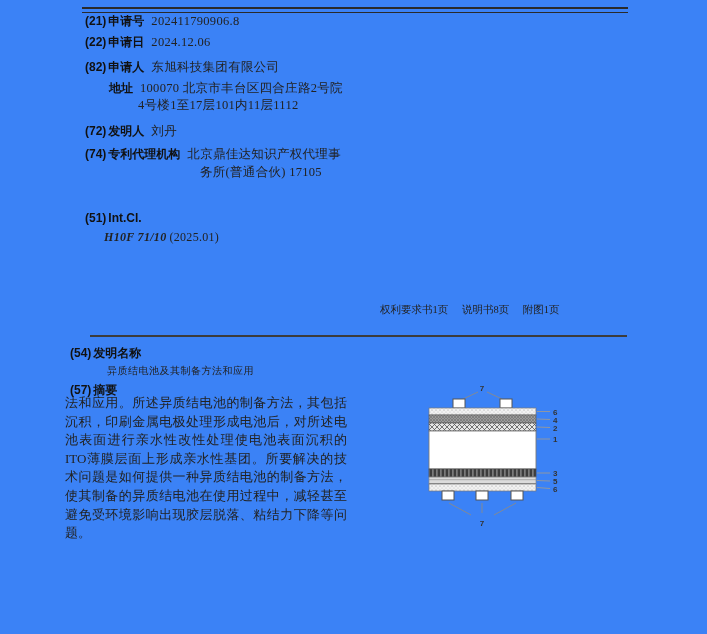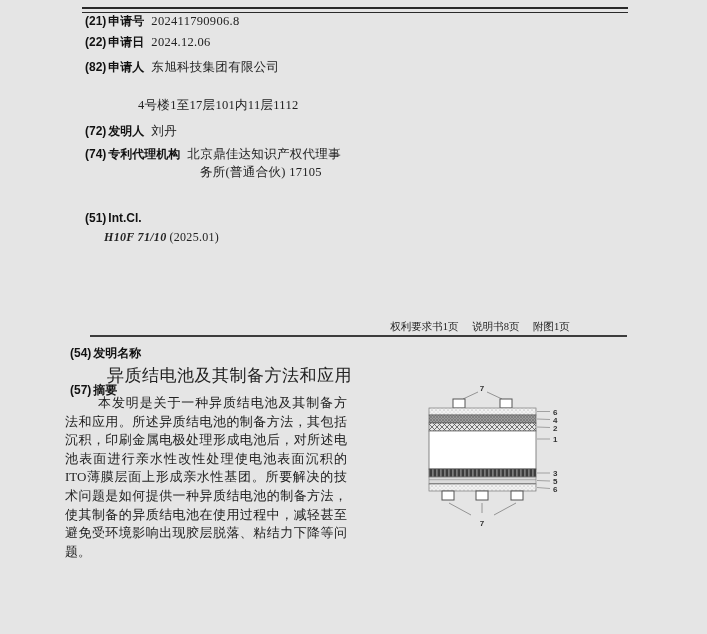--- a/index.html
+++ b/index.html
@@ -1,17 +1,17 @@
 <!DOCTYPE html>
 <html><head>
 <meta charset="utf-8">
 <style>
   html,body{margin:0;padding:0;background:#ffffff;}
   .page{
-    position:relative;width:707px;height:634px;background:#e5e5e5;overflow:hidden;
+    position:relative;width:707px;height:634px;background:#3b82f6;overflow:hidden;
     font-family:"Liberation Serif","DejaVu Serif",serif;color:#1f1f1f;
   }
   .toprule{
     position:absolute;left:82px;top:7px;width:546px;height:3px;
     border-top:2px solid #2a2a2a;border-bottom:1px solid #2a2a2a;
   }
   .midrule{
     position:absolute;left:90px;top:335px;width:537px;height:2px;background:#3c3c3c;
   }
   .row{position:absolute;line-height:14px;white-space:nowrap;}
@@ -21,26 +21,26 @@
   }
   .lab{margin-left:2px;margin-right:7px;}
   .val{font-size:12.5px;letter-spacing:0.3px;color:#222;}
   .cont{position:absolute;font-size:12.5px;letter-spacing:0.3px;color:#222;white-space:nowrap;}
   .cls-code{
     font-style:italic;font-weight:700;font-size:12px;letter-spacing:0.3px;
     font-family:"Liberation Serif","DejaVu Serif",serif;margin-right:3px;text-align:right;
   }
   .cls-date{font-size:12px;letter-spacing:0.3px;}
   .pagesnote{
-    position:absolute;left:380px;top:320px;width:200px;text-align:center;
+    position:absolute;left:380px;top:303px;width:200px;text-align:left;
     font-size:10.5px;color:#222;white-space:nowrap;
   }
   .pagesnote .gap{margin-left:11px;}
   .sec-head{position:absolute;line-height:14px;white-space:nowrap;}
-  .title-line{position:absolute;left:107px;top:364px;font-size:17px;letter-spacing:0.5px;color:#222;}
+  .title-line{position:absolute;left:107px;top:364px;font-size:10px;letter-spacing:0.5px;color:#222;}
   .abstract{position:absolute;left:65px;top:394px;width:282px;font-size:13px;line-height:18.6px;color:#222;}
   .abs-line{text-align:justify;text-align-last:justify;height:18.6px;overflow:hidden;}
   .abs-line.first{text-indent:33px;}
   .abs-line.last{text-align-last:left;}
   .figwrap{position:absolute;left:427px;top:377px;width:180px;height:152px;}
   svg text{
     font-family:"Liberation Sans","DejaVu Sans",sans-serif;
     font-weight:700;font-size:8px;fill:#333;
   }
 </style>
@@ -54,20 +54,23 @@
   <div class="row" style="left:85px;top:13px">
     <span class="b">(21)</span><span class="b lab">申请号</span><span class="val">202411790906.8</span>
   </div>
 
   <div class="row" style="left:85px;top:34px">
     <span class="b">(22)</span><span class="b lab">申请日</span><span class="val">2024.12.06</span>
   </div>
 
   <div class="row" style="left:85px;top:59px">
     <span class="b">(82)</span><span class="b lab">申请人</span><span class="val">东旭科技集团有限公司</span>
+  </div>
+  <div class="row" style="left:107px;top:80px">
+    <span class="b lab">地址</span><span class="val">100070 北京市丰台区四合庄路2号院</span>
   </div>
   <div class="cont" style="left:138px;top:97px">4号楼1至17层101内11层1112</div>
 
   <div class="row" style="left:85px;top:123px">
     <span class="b">(72)</span><span class="b lab">发明人</span><span class="val">刘丹</span>
   </div>
 
   <div class="row" style="left:85px;top:146px">
     <span class="b">(74)</span><span class="b lab">专利代理机构</span><span class="val">北京鼎佳达知识产权代理事</span>
   </div>
@@ -90,21 +93,20 @@
 
   <div class="sec-head" style="left:70px;top:345px">
     <span class="b">(54)</span><span class="b lab">发明名称</span>
   </div>
   <div class="title-line">异质结电池及其制备方法和应用</div>
 
   <div class="sec-head" style="left:70px;top:382px">
     <span class="b">(57)</span><span class="b lab">摘要</span>
   </div>
   <div class="abstract">
-    <div class="abs-line first">本发明是关于一种异质结电池及其制备方</div>
     <div class="abs-line">法和应用。所述异质结电池的制备方法，其包括</div>
     <div class="abs-line">沉积，印刷金属电极处理形成电池后，对所述电</div>
     <div class="abs-line">池表面进行亲水性改性处理使电池表面沉积的</div>
     <div class="abs-line">ITO薄膜层面上形成亲水性基团。所要解决的技</div>
     <div class="abs-line">术问题是如何提供一种异质结电池的制备方法，</div>
     <div class="abs-line">使其制备的异质结电池在使用过程中，减轻甚至</div>
     <div class="abs-line">避免受环境影响出现胶层脱落、粘结力下降等问</div>
     <div class="abs-line last">题。</div>
   </div>
 

